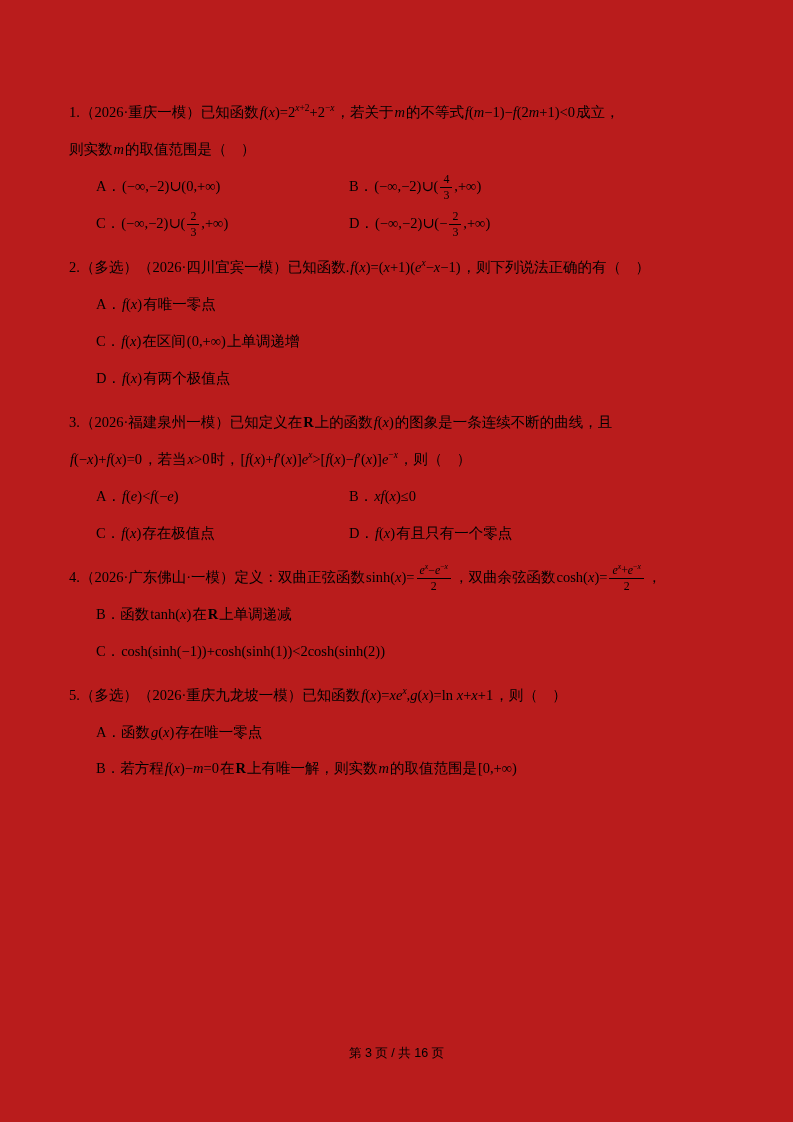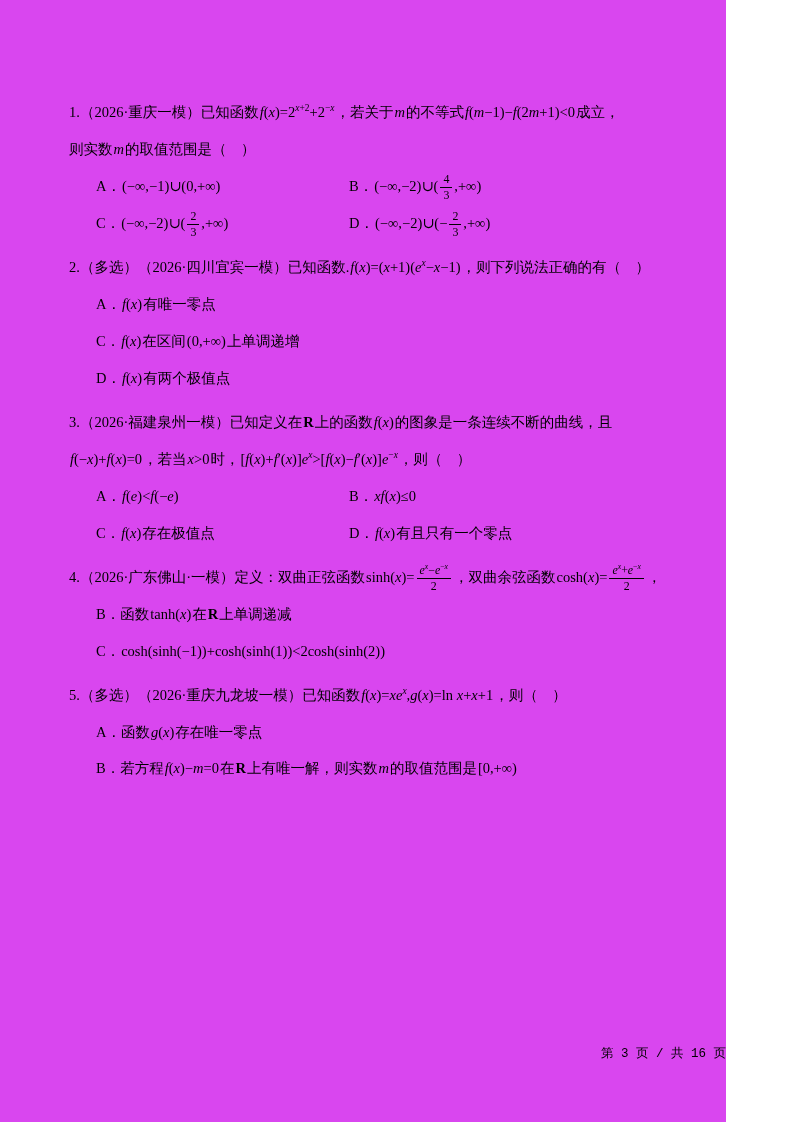--- a/index.html
+++ b/index.html
@@ -1,19 +1,19 @@
 <!DOCTYPE html>
 <html><head>
 <meta charset="utf-8">
 <style>
   html,body{margin:0;padding:0;background:#ffffff;}
   .page{
     position:relative;
-    width:726px;height:1122px;
-    background:#d946ef;
+    width:793px;height:1122px;
+    background:#b91c1c;
     font-family:"Liberation Serif","DejaVu Serif",serif;
     color:#000;
     overflow:hidden;
   }
   .content{
     position:absolute;
     left:69px;right:70px;top:94px;
     font-size:14.5px;
   }
   .problem{margin:0 0 7px 0;}
@@ -28,35 +28,35 @@
   sup{font-size:0.65em;line-height:0;vertical-align:super;}
   .frac{
     display:inline-flex;flex-direction:column;
     vertical-align:middle;text-align:center;
     font-size:0.82em;line-height:1.25;margin:0 2px;
   }
   .frac .num{border-bottom:1px solid #000;padding:0 3px;}
   .frac .den{padding:0 3px;}
   .footer{
     position:absolute;left:0;right:0;bottom:60px;
-    text-align:right;font-size:12.5px;color:#000;
-    font-family:Liberation Mono, monospace;
+    text-align:center;font-size:12.5px;color:#000;
+    font-family:Liberation Sans, sans-serif;
   }
 </style>
 </head>
 <body>
 
 <div class="page">
   <div class="content">
 
     <section class="problem">
       <p class="line">1.（2026·重庆一模）已知函数<span class="math"><span class="var">f</span>(<span class="var">x</span>)=2<sup><span class="var">x</span>+2</sup>+2<sup>−<span class="var">x</span></sup></span>，若关于<span class="math"><span class="var">m</span></span>的不等式<span class="math"><span class="var">f</span>(<span class="var">m</span>−1)−<span class="var">f</span>(2<span class="var">m</span>+1)&lt;0</span>成立，</p>
       <p class="line">则实数<span class="math"><span class="var">m</span></span>的取值范围是（　）</p>
       <div class="options two">
-        <p class="opt">A．<span class="math">(−∞,−1)∪(0,+∞)</span></p>
+        <p class="opt">A．<span class="math">(−∞,−2)∪(0,+∞)</span></p>
         <p class="opt">B．<span class="math">(−∞,−2)∪(<span class="frac">
                 <span class="num">4</span>
                 <span class="den">3</span>
               </span>,+∞)</span></p>
         <p class="opt">C．<span class="math">(−∞,−2)∪(<span class="frac">
                 <span class="num">2</span>
                 <span class="den">3</span>
               </span>,+∞)</span></p>
         <p class="opt">D．<span class="math">(−∞,−2)∪(−<span class="frac">
                 <span class="num">2</span>

